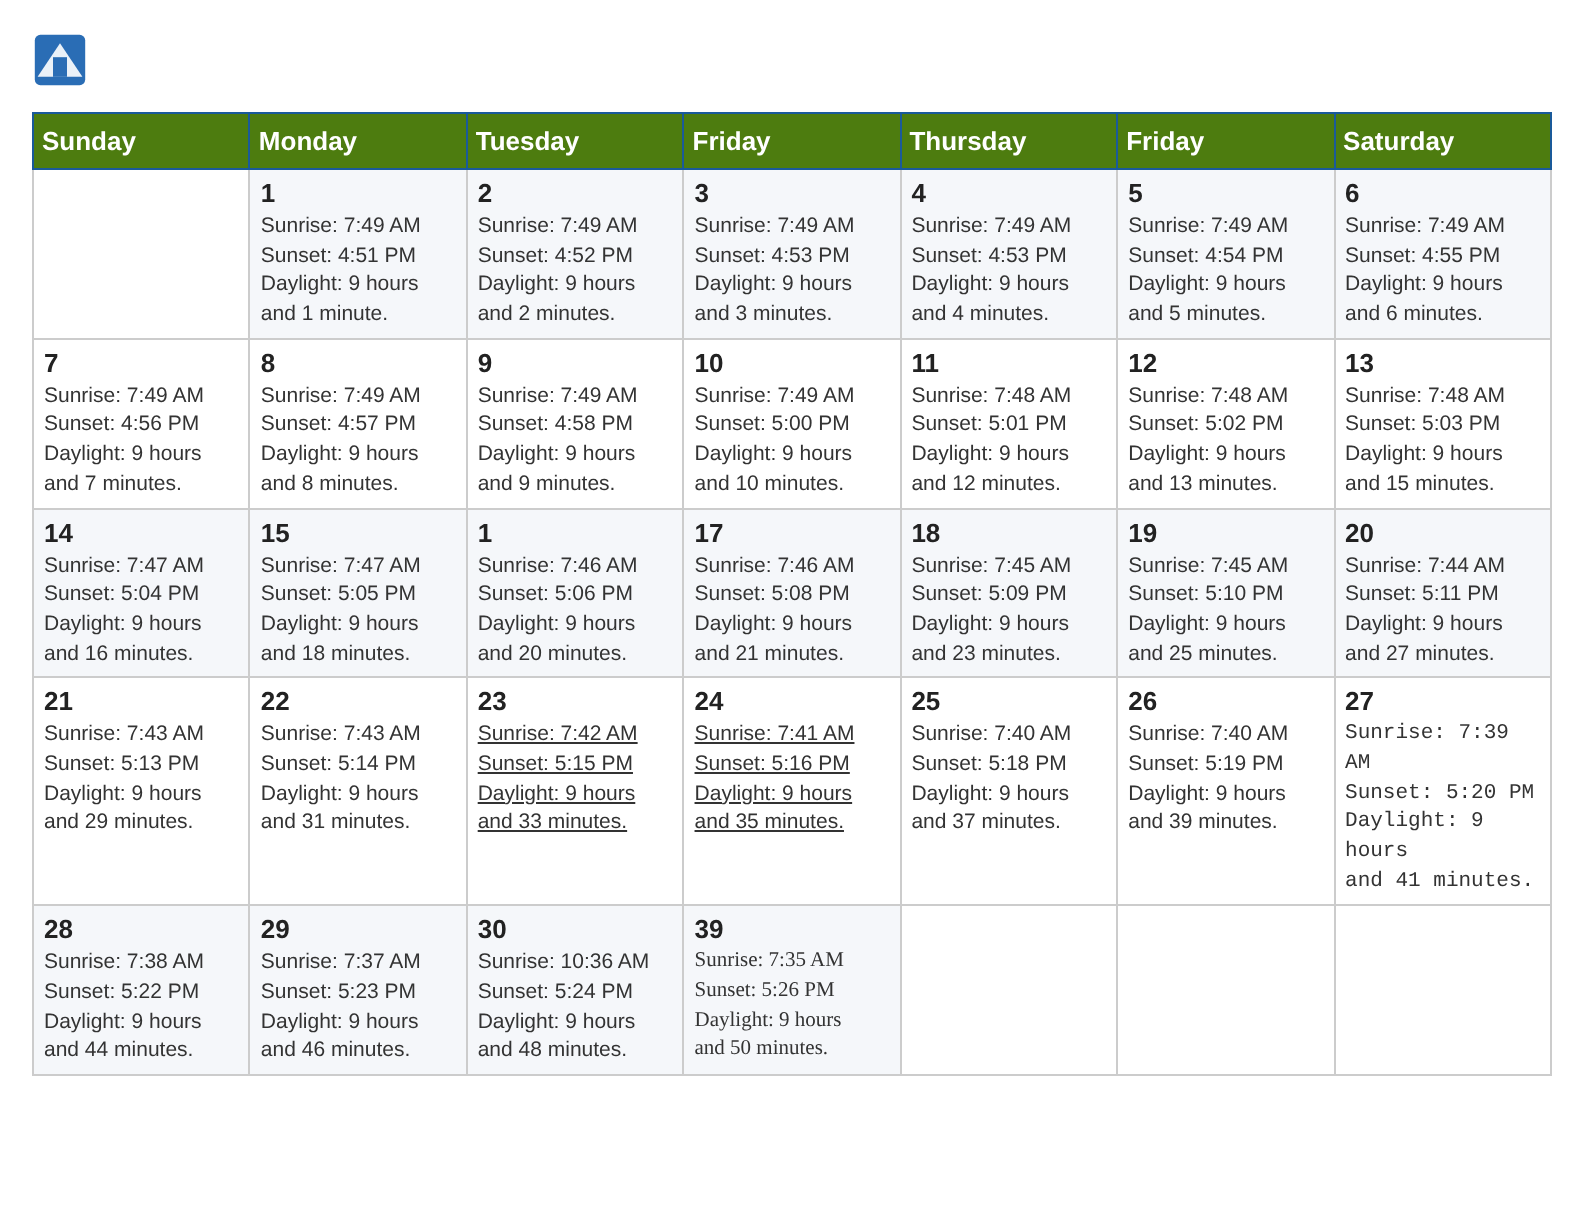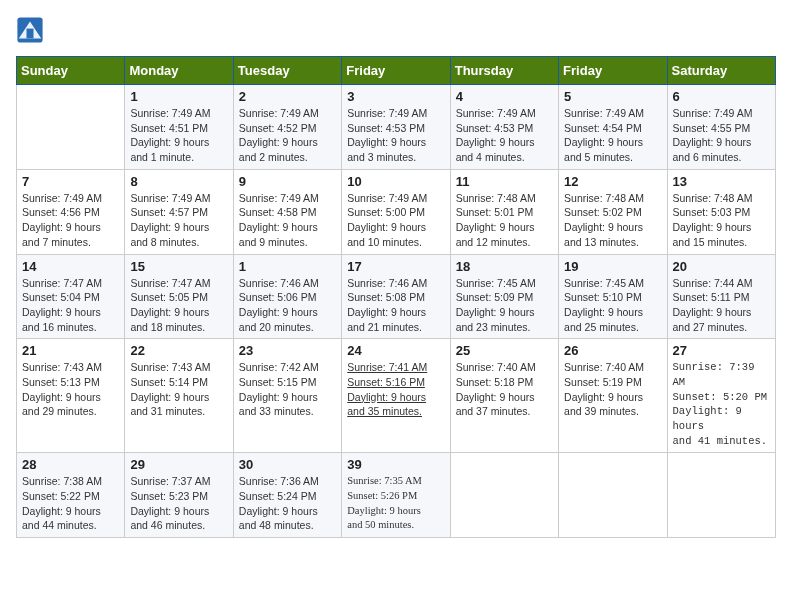--- a/index.html
+++ b/index.html
@@ -280,21 +280,21 @@
         </td>
         <td>
           <span class="day-num">22</span>
           <div class="day-detail" style="white-space: pre-line;">Sunrise: 7:43 AM
 Sunset: 5:14 PM
 Daylight: 9 hours
 and 31 minutes.</div>
         </td>
         <td>
           <span class="day-num">23</span>
-          <div class="day-detail" style="white-space: pre-line;">Sunrise: 7:42 AM
+          <div class="day-detail" style="white-space: pre-line; text-decoration: underline;">Sunrise: 7:42 AM
 Sunset: 5:15 PM
 Daylight: 9 hours
 and 33 minutes.</div>
         </td>
         <td>
           <span class="day-num">24</span>
           <div class="day-detail" style="white-space: pre-line; text-decoration: underline;">Sunrise: 7:41 AM
 Sunset: 5:16 PM
 Daylight: 9 hours
 and 35 minutes.</div>
@@ -331,21 +331,21 @@
         </td>
         <td>
           <span class="day-num">29</span>
           <div class="day-detail" style="white-space: pre-line;">Sunrise: 7:37 AM
 Sunset: 5:23 PM
 Daylight: 9 hours
 and 46 minutes.</div>
         </td>
         <td>
           <span class="day-num">30</span>
-          <div class="day-detail" style="white-space: pre-line;">Sunrise: 7:36 AM
+          <div class="day-detail" style="white-space: pre-line;">Sunrise: 10:36 AM
 Sunset: 5:24 PM
 Daylight: 9 hours
 and 48 minutes.</div>
         </td>
         <td>
           <span class="day-num">39</span>
           <div class="day-detail" style="white-space: pre-line; font-family: Liberation Serif, serif;">Sunrise: 7:35 AM
 Sunset: 5:26 PM
 Daylight: 9 hours
 and 50 minutes.</div>

